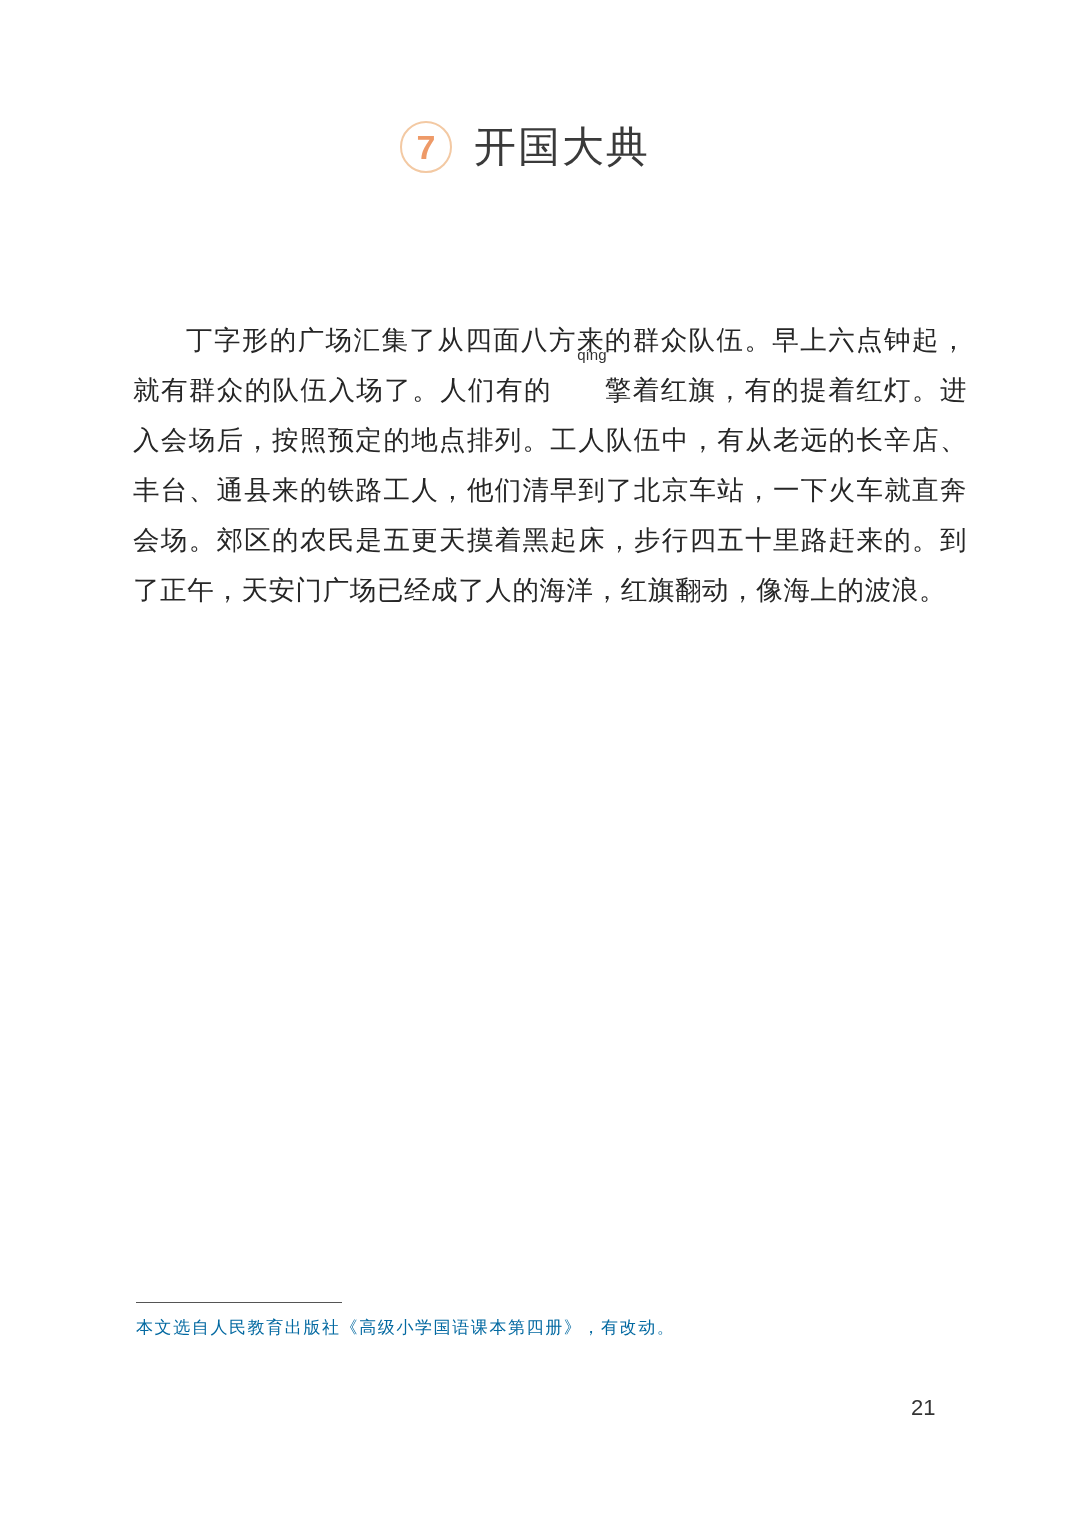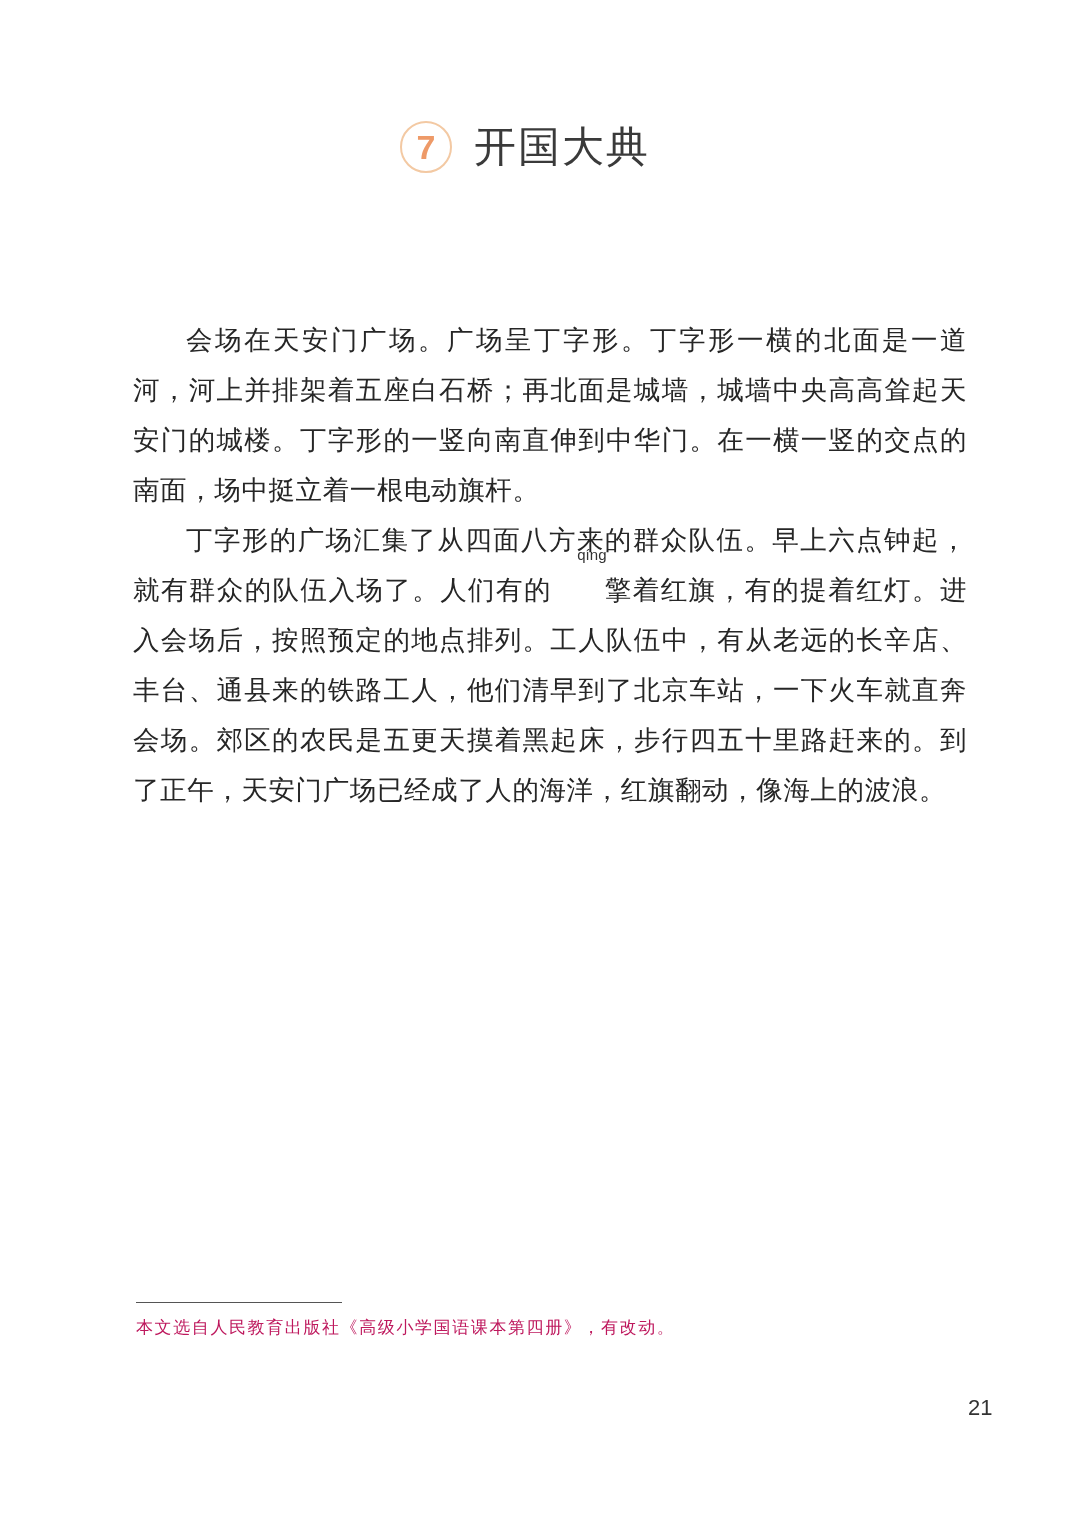--- a/index.html
+++ b/index.html
@@ -88,44 +88,43 @@
       top: 1302px;
       width: 206px;
       height: 0;
       border-top: 1.5px solid #555;
     }
     .footnote {
       position: absolute;
       left: 136px;
       top: 1316px;
       font-size: 17px;
-      color: #be185d;
+      color: #0369a1;
       letter-spacing: 1.6px;
       white-space: nowrap;
     }
     .page-number {
       position: absolute;
-      left: 968px;
+      left: 911px;
       top: 1395px;
       font-family: "Liberation Sans", sans-serif;
       font-size: 22px;
       color: #333;
     }
   </style>
 </head>
 <body>
 
 <div class="title-wrap">
   <div class="lesson-badge">
     <span class="lesson-number">7</span>
   </div>
   <span class="lesson-title">开国大典</span>
 </div>
 
 <div class="body-text">
-  <p>会场在天安门广场。广场呈丁字形。丁字形一横的北面是一道河，河上并排架着五座白石桥；再北面是城墙，城墙中央高高耸起天安门的城楼。丁字形的一竖向南直伸到中华门。在一横一竖的交点的南面，场中挺立着一根电动旗杆。</p>
   <p><span>丁字形的广场汇集了从四面八方来的群众队伍。早上六点钟起，就有群众的队伍入场了。人们有的</span><span class="ruby-word"><span class="ruby-pinyin">qíng</span><span>擎</span></span><span>着红旗，有的提着红灯。进入会场后，按照预定的地点排列。工人队伍中，有从老远的长辛店、丰台、通县来的铁路工人，他们清早到了北京车站，一下火车就直奔会场。郊区的农民是五更天摸着黑起床，步行四五十里路赶来的。到了正午，天安门广场已经成了人的海洋，红旗翻动，像海上的波浪。</span></p>
 </div>
 
 <div class="footnote-rule"></div>
 <div class="footnote">本文选自人民教育出版社《高级小学国语课本第四册》，有改动。</div>
 
 <div class="page-number">21</div>
 
 </body></html>

